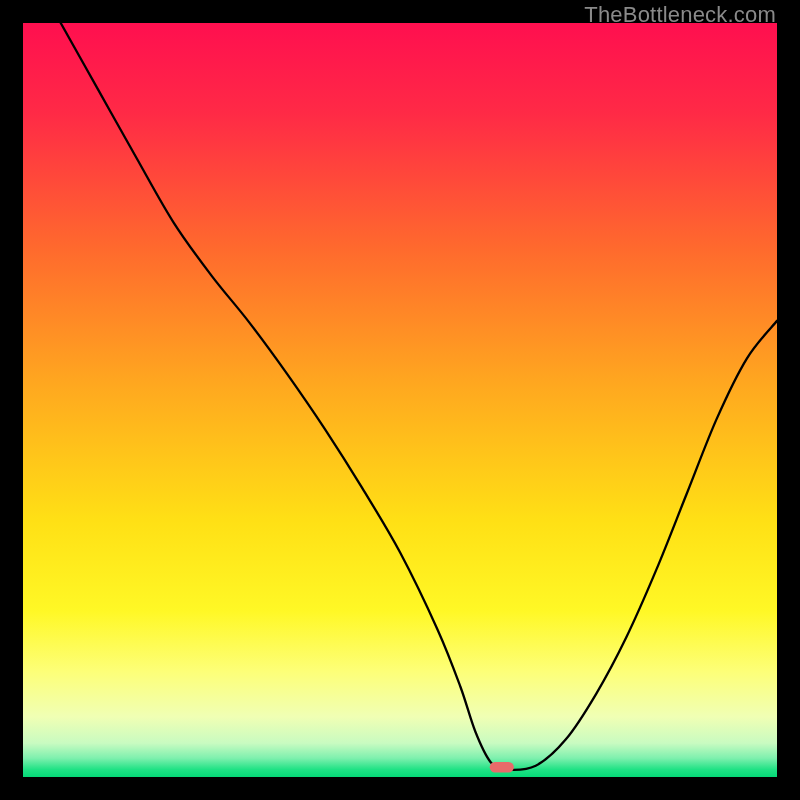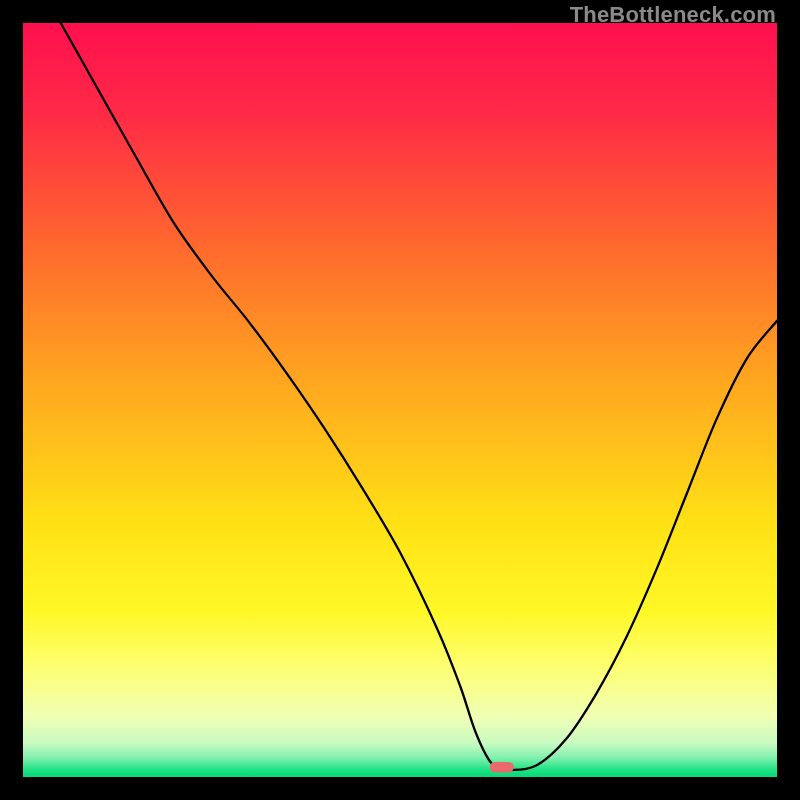--- a/index.html
+++ b/index.html
@@ -25,21 +25,21 @@
     width: 754px;
     height: 754px;
     overflow: hidden;
   }
   .watermark {
     position: absolute;
     top: 2px;
     right: 24px;
     font-family: Arial, Helvetica, sans-serif;
     font-size: 22px;
-    font-weight: 700;
+    font-weight: 400;
     color: #8a8a8a;
     letter-spacing: 0.2px;
   }
   svg {
     display: block;
   }
 </style>
 </head>
 <body>
 

